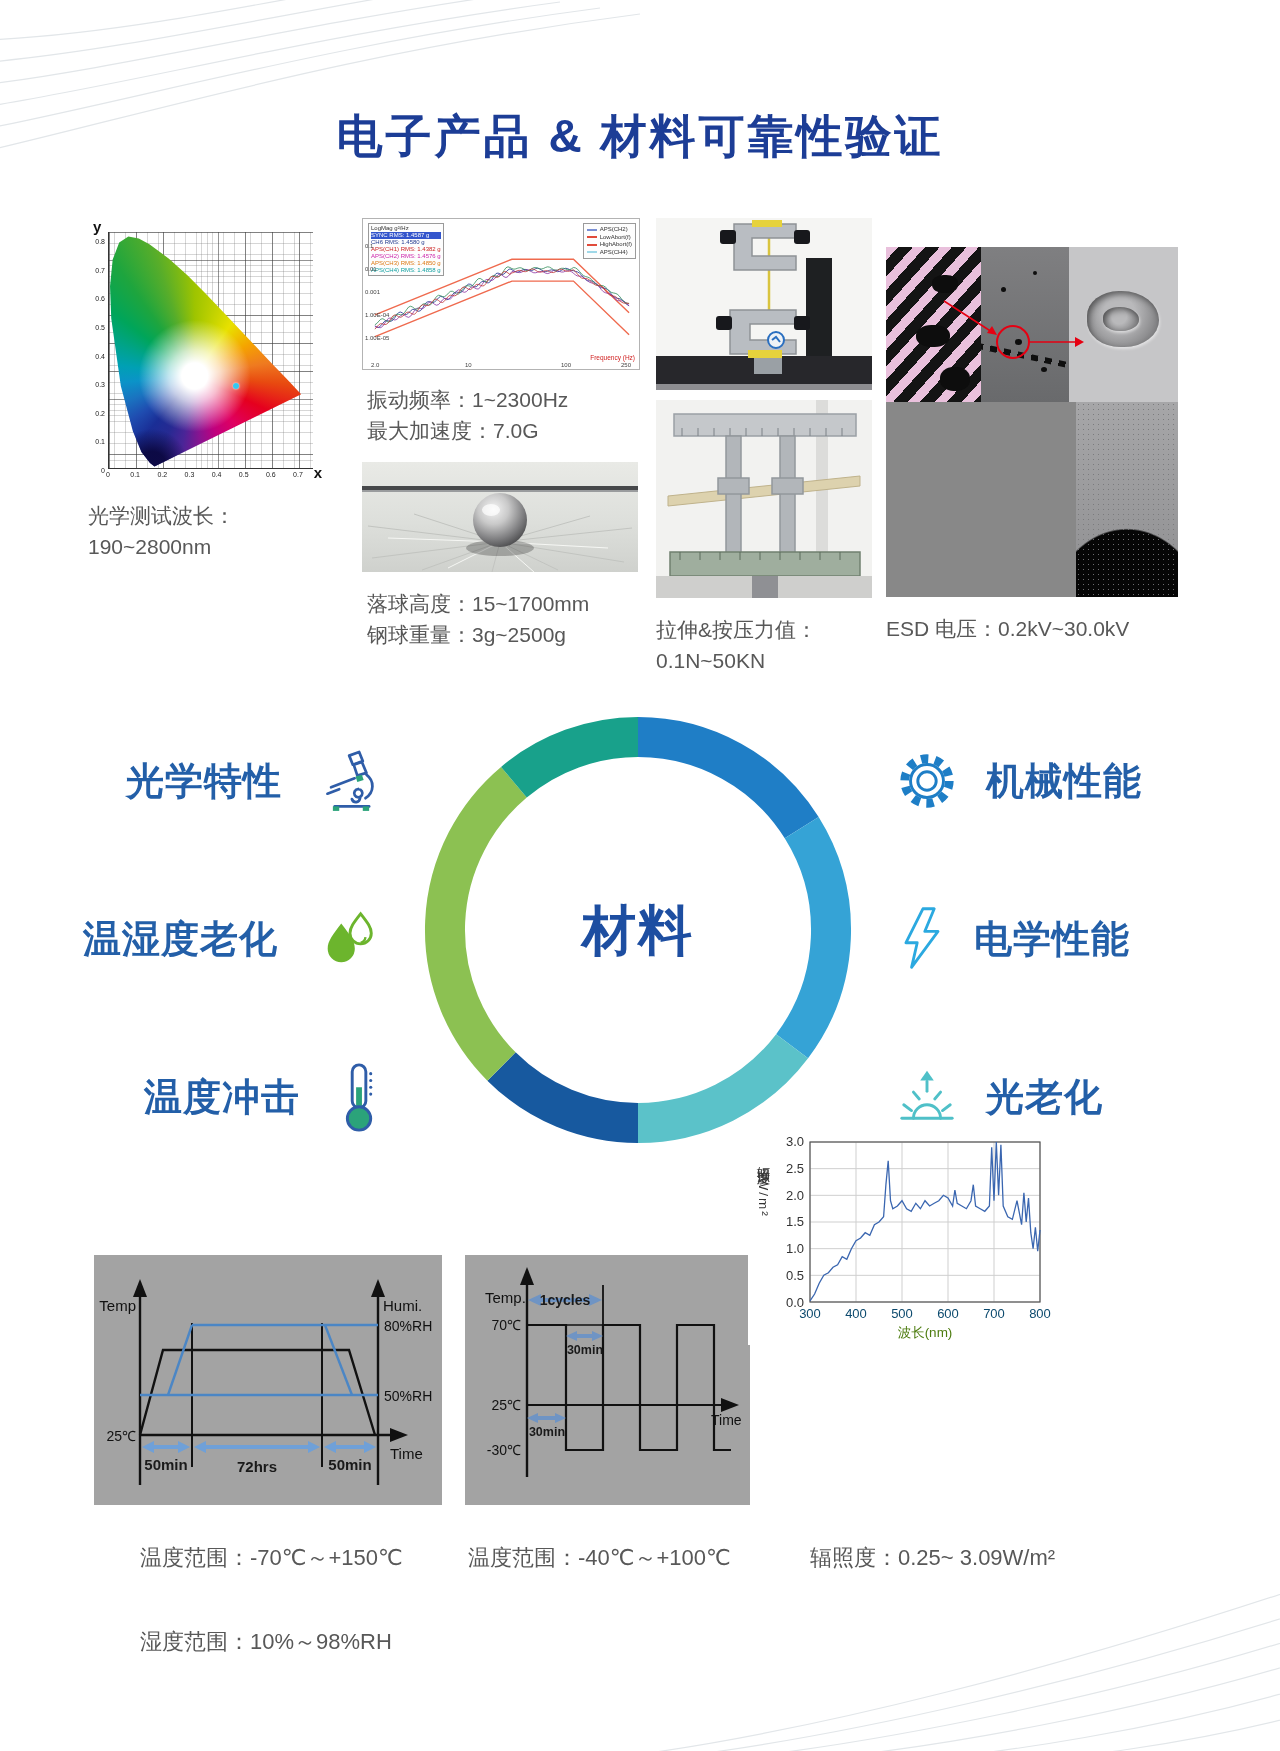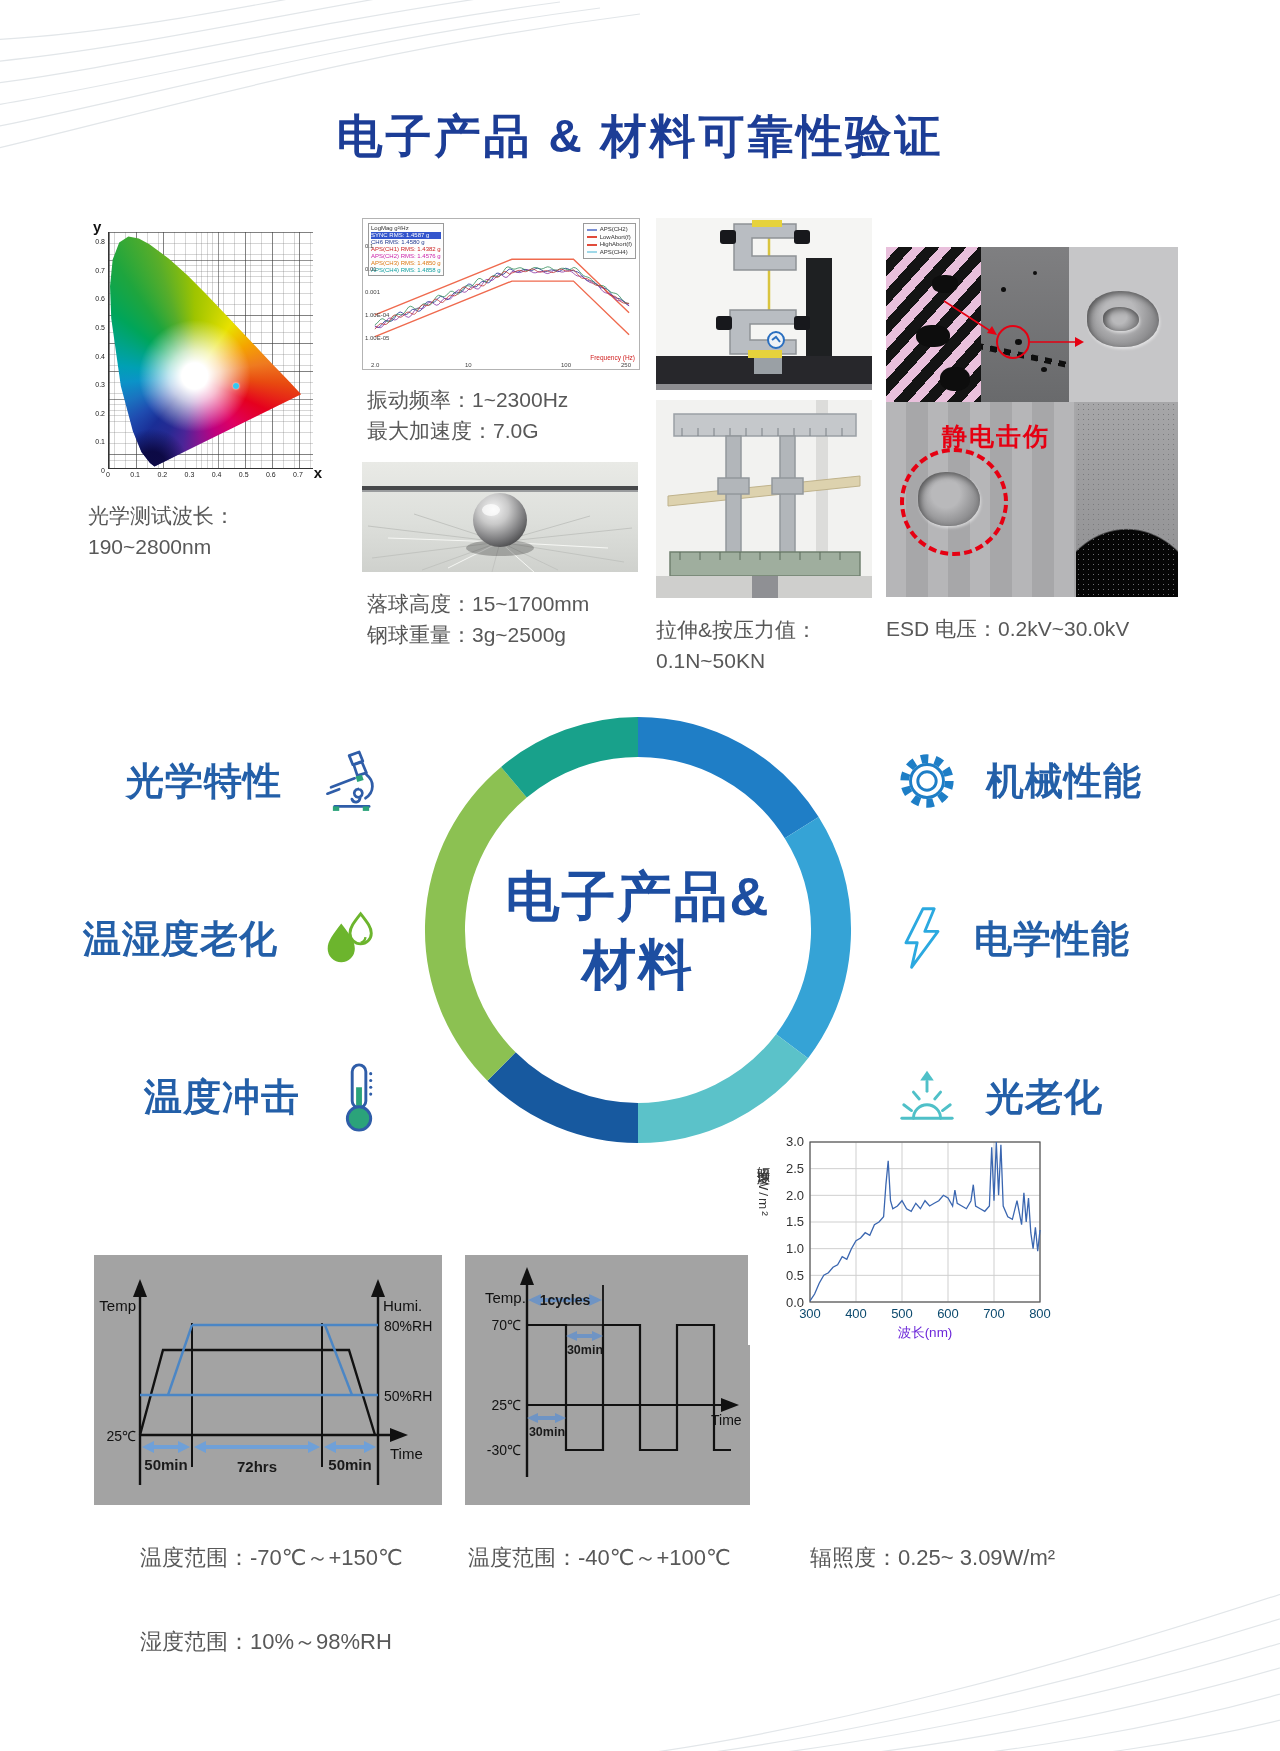--- a/index.html
+++ b/index.html
@@ -87,21 +87,21 @@
   .panel{position:absolute;background:#a3a3a3;}
   .panel svg text{font-family:"Liberation Sans",sans-serif;}
   .spec3{position:absolute;left:748px;top:1130px;width:305px;height:215px;background:#fff;}
   .spec3 .vlabel{position:absolute;left:6px;top:26px;width:22px;height:150px;writing-mode:vertical-lr;
     text-orientation:mixed;font-size:13.5px;color:#333;letter-spacing:2px;}
   .spec3 .yticks{position:absolute;left:24px;top:4px;width:32px;height:176px;display:flex;
     flex-direction:column;justify-content:space-between;align-items:flex-end;font-size:13px;color:#333;}
   .spec3 .xticks{position:absolute;left:48px;top:176px;width:258px;display:flex;
     justify-content:space-between;font-size:13px;color:#0c4a6e;}
   .spec3 .xticks span{width:28px;text-align:center;}
-  .spec3 .xlabel{position:absolute;left:137px;top:194px;width:80px;text-align:center;font-size:13.5px;color:#6d28d9;}
+  .spec3 .xlabel{position:absolute;left:137px;top:194px;width:80px;text-align:center;font-size:13.5px;color:#4d7c0f;}
   .bottom-cap{position:absolute;font-size:22px;line-height:40px;color:#585858;margin:0;}
 </style>
 </head>
 <body>
 
 <div class="page">
 
   <svg class="deco" style="left:0;top:0" width="640" height="160" viewBox="0 0 640 160">
     <g fill="none" stroke="#e2e6e9" stroke-width="1.2">
       <path d="M-10 150 C 160 110, 360 50, 640 14"></path>
@@ -342,25 +342,20 @@
           <div class="esd-debris"></div>
           <div class="blob" style="left:20px;top:40px;width:5px;height:5px;border-radius:50%;"></div>
           <div class="blob" style="left:52px;top:24px;width:4px;height:4px;border-radius:50%;"></div>
           <div class="blob" style="left:34px;top:92px;width:7px;height:6px;border-radius:50%;"></div>
           <div class="blob" style="left:60px;top:120px;width:6px;height:5px;border-radius:50%;"></div>
         </div>
         <div class="esd-tile esd-c">
           <div class="crater" style="left:18px;top:44px;width:72px;height:56px;"></div>
           <div class="crater" style="left:34px;top:60px;width:36px;height:24px;"></div>
         </div>
-        <div class="esd-tile esd-d">
-          <div class="esd-dash-circle"></div>
-          <div class="crater" style="left:32px;top:70px;width:62px;height:54px;"></div>
-          <span class="esd-damage-label">静电击伤</span>
-        </div>
         <div class="esd-tile esd-e"></div>
         <svg class="esd-overlay" width="292" height="350" viewBox="0 0 292 350">
           <circle cx="127" cy="95" r="16" fill="none" stroke="#e60012" stroke-width="2"></circle>
           <line x1="58" y1="54" x2="106" y2="85" stroke="#e60012" stroke-width="1.6"></line>
           <polygon points="111,88 101,86 106,79" fill="#e60012"></polygon>
           <line x1="144" y1="95" x2="192" y2="95" stroke="#e60012" stroke-width="1.6"></line>
           <polygon points="198,95 189,90 189,100" fill="#e60012"></polygon>
         </svg>
       </div>
       <p class="cap" style="margin-top:16px;">ESD 电压：0.2kV~30.0kV</p>
@@ -455,21 +450,20 @@
     <div class="donut-box">
       <svg id="donut-svg" width="428" height="428" viewBox="0 0 428 428">
           <path d="M214.0 21.0 A193 193 0 0 1 377.7 111.7" fill="none" stroke="#1F7EC6" stroke-width="40"></path>
           <path d="M377.7 111.7 A193 193 0 0 1 368.1 330.2" fill="none" stroke="#35A3D6" stroke-width="40"></path>
           <path d="M368.1 330.2 A193 193 0 0 1 214.0 407.0" fill="none" stroke="#5BC2C9" stroke-width="40"></path>
           <path d="M214.0 407.0 A193 193 0 0 1 77.5 350.5" fill="none" stroke="#17599F" stroke-width="40"></path>
           <path d="M77.5 350.5 A193 193 0 0 1 89.9 66.2" fill="none" stroke="#8CC152" stroke-width="40"></path>
           <path d="M89.9 66.2 A193 193 0 0 1 214.0 21.0" fill="none" stroke="#18A18B" stroke-width="40"></path>
         </svg>
       <div class="donut-center">
-        <div>电子产品&amp;</div>
         <div>材料</div>
       </div>
     </div>
   </section>
 
   <section>
 
     <div class="panel" style="left:94px;top:1255px;width:348px;height:250px;">
       <svg width="348" height="250" viewBox="0 0 348 250">
         <g stroke="#111" stroke-width="2.4" fill="none">

